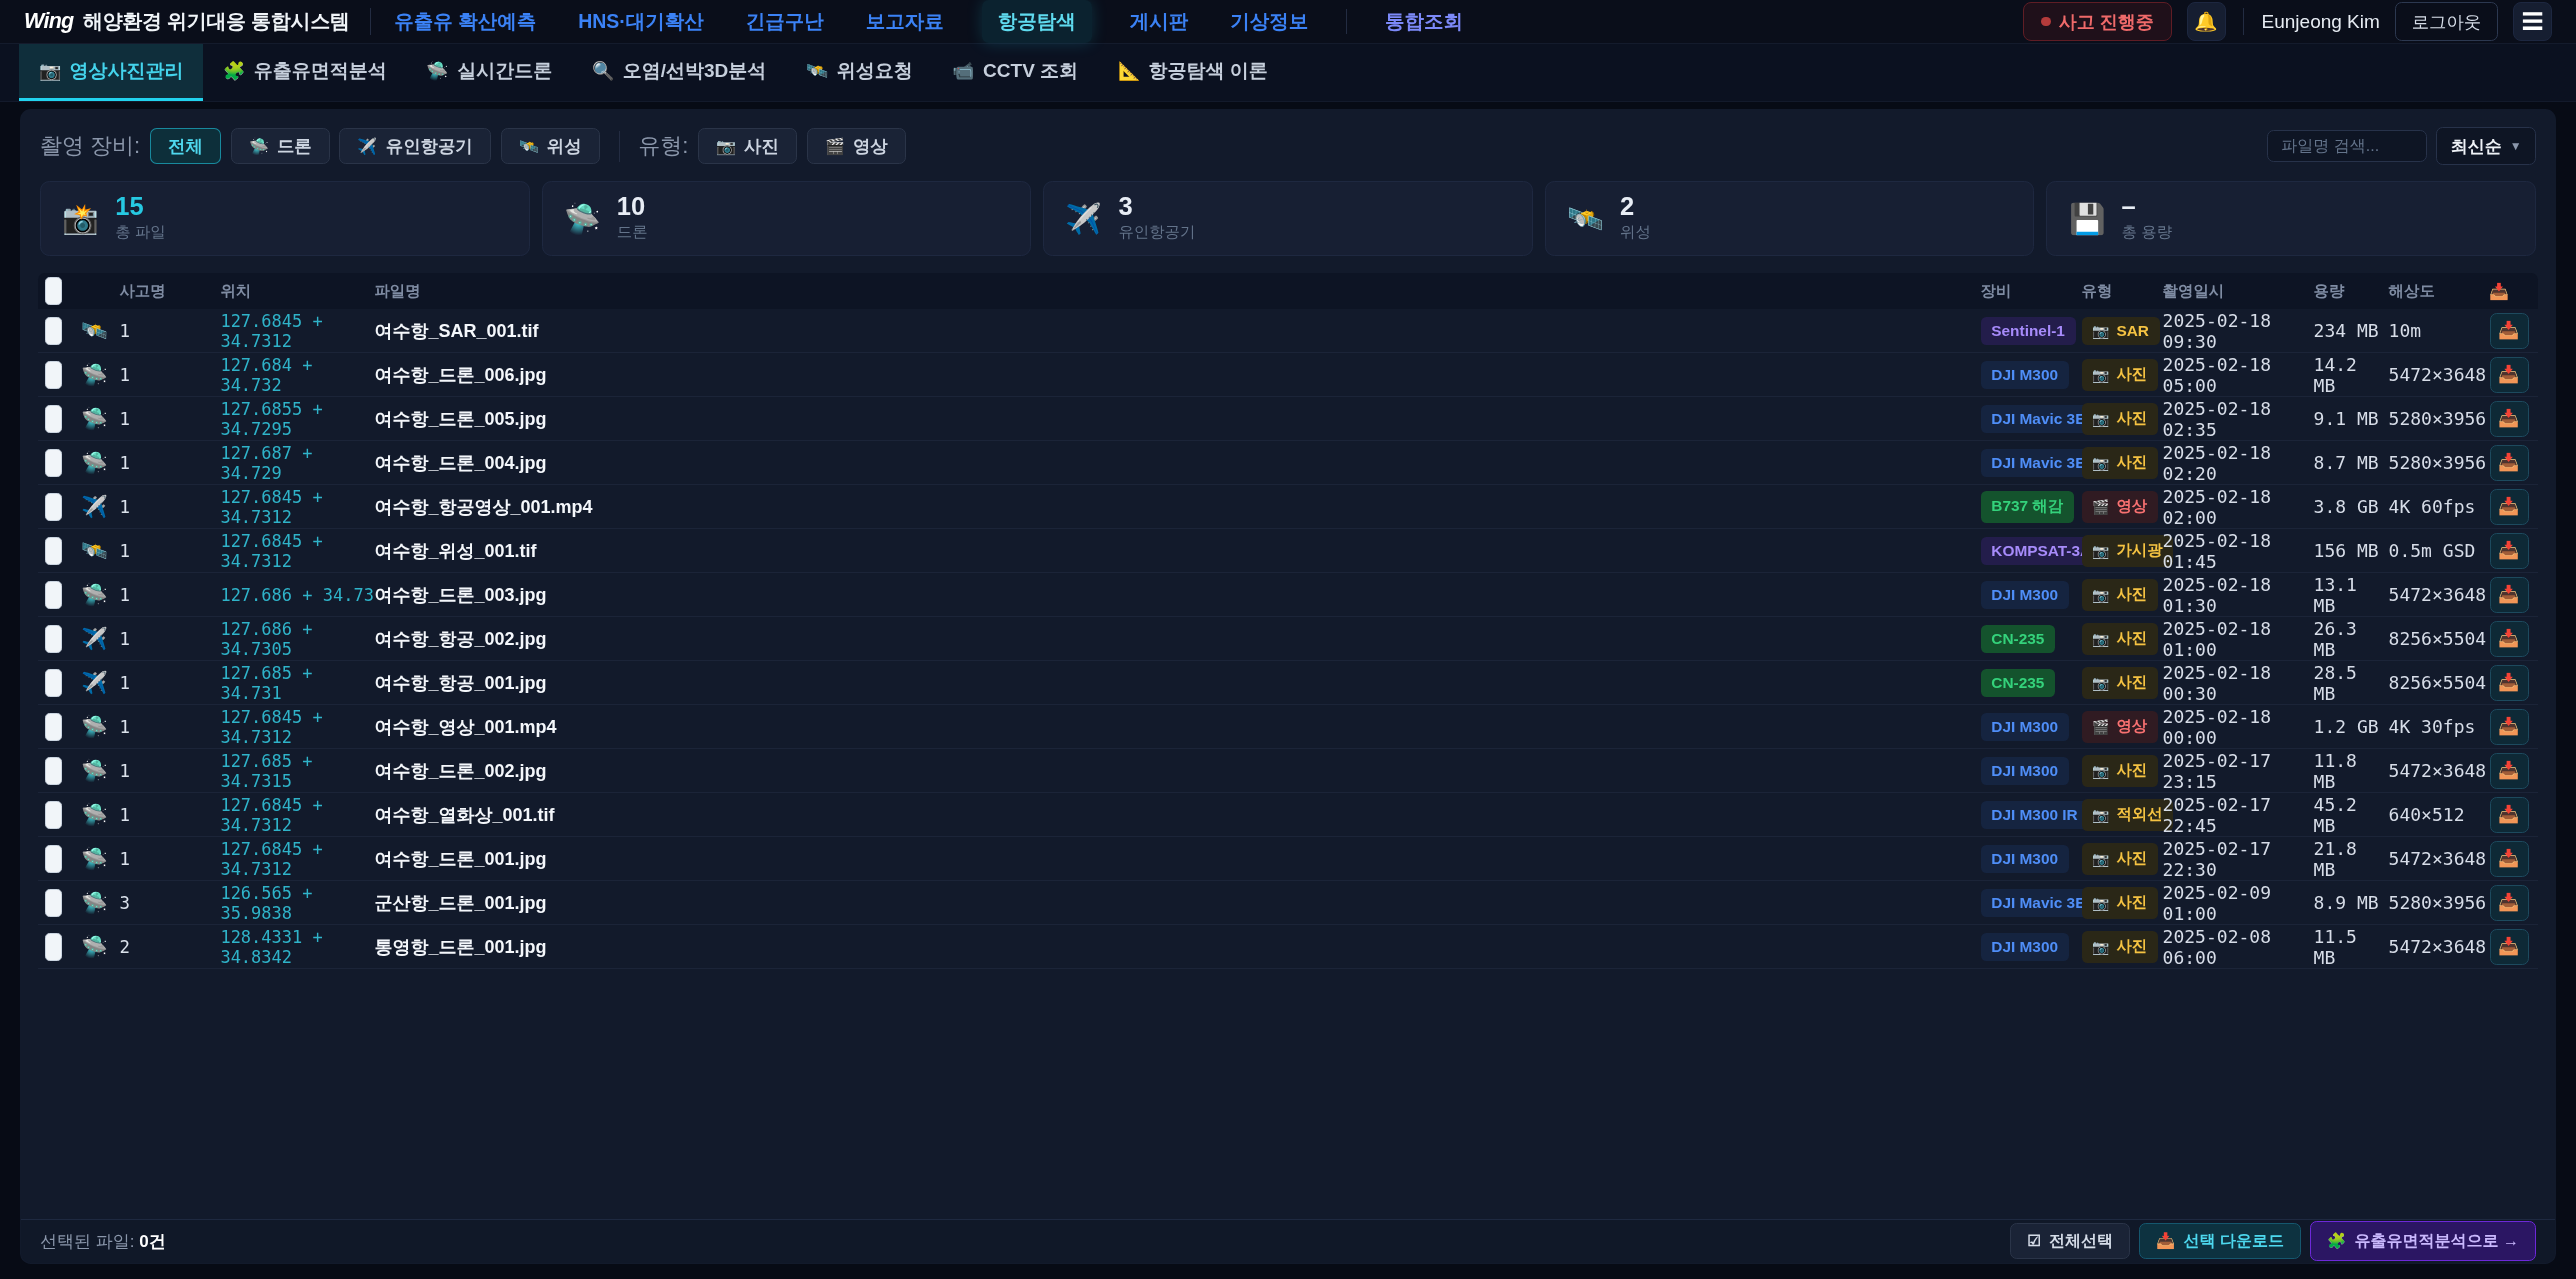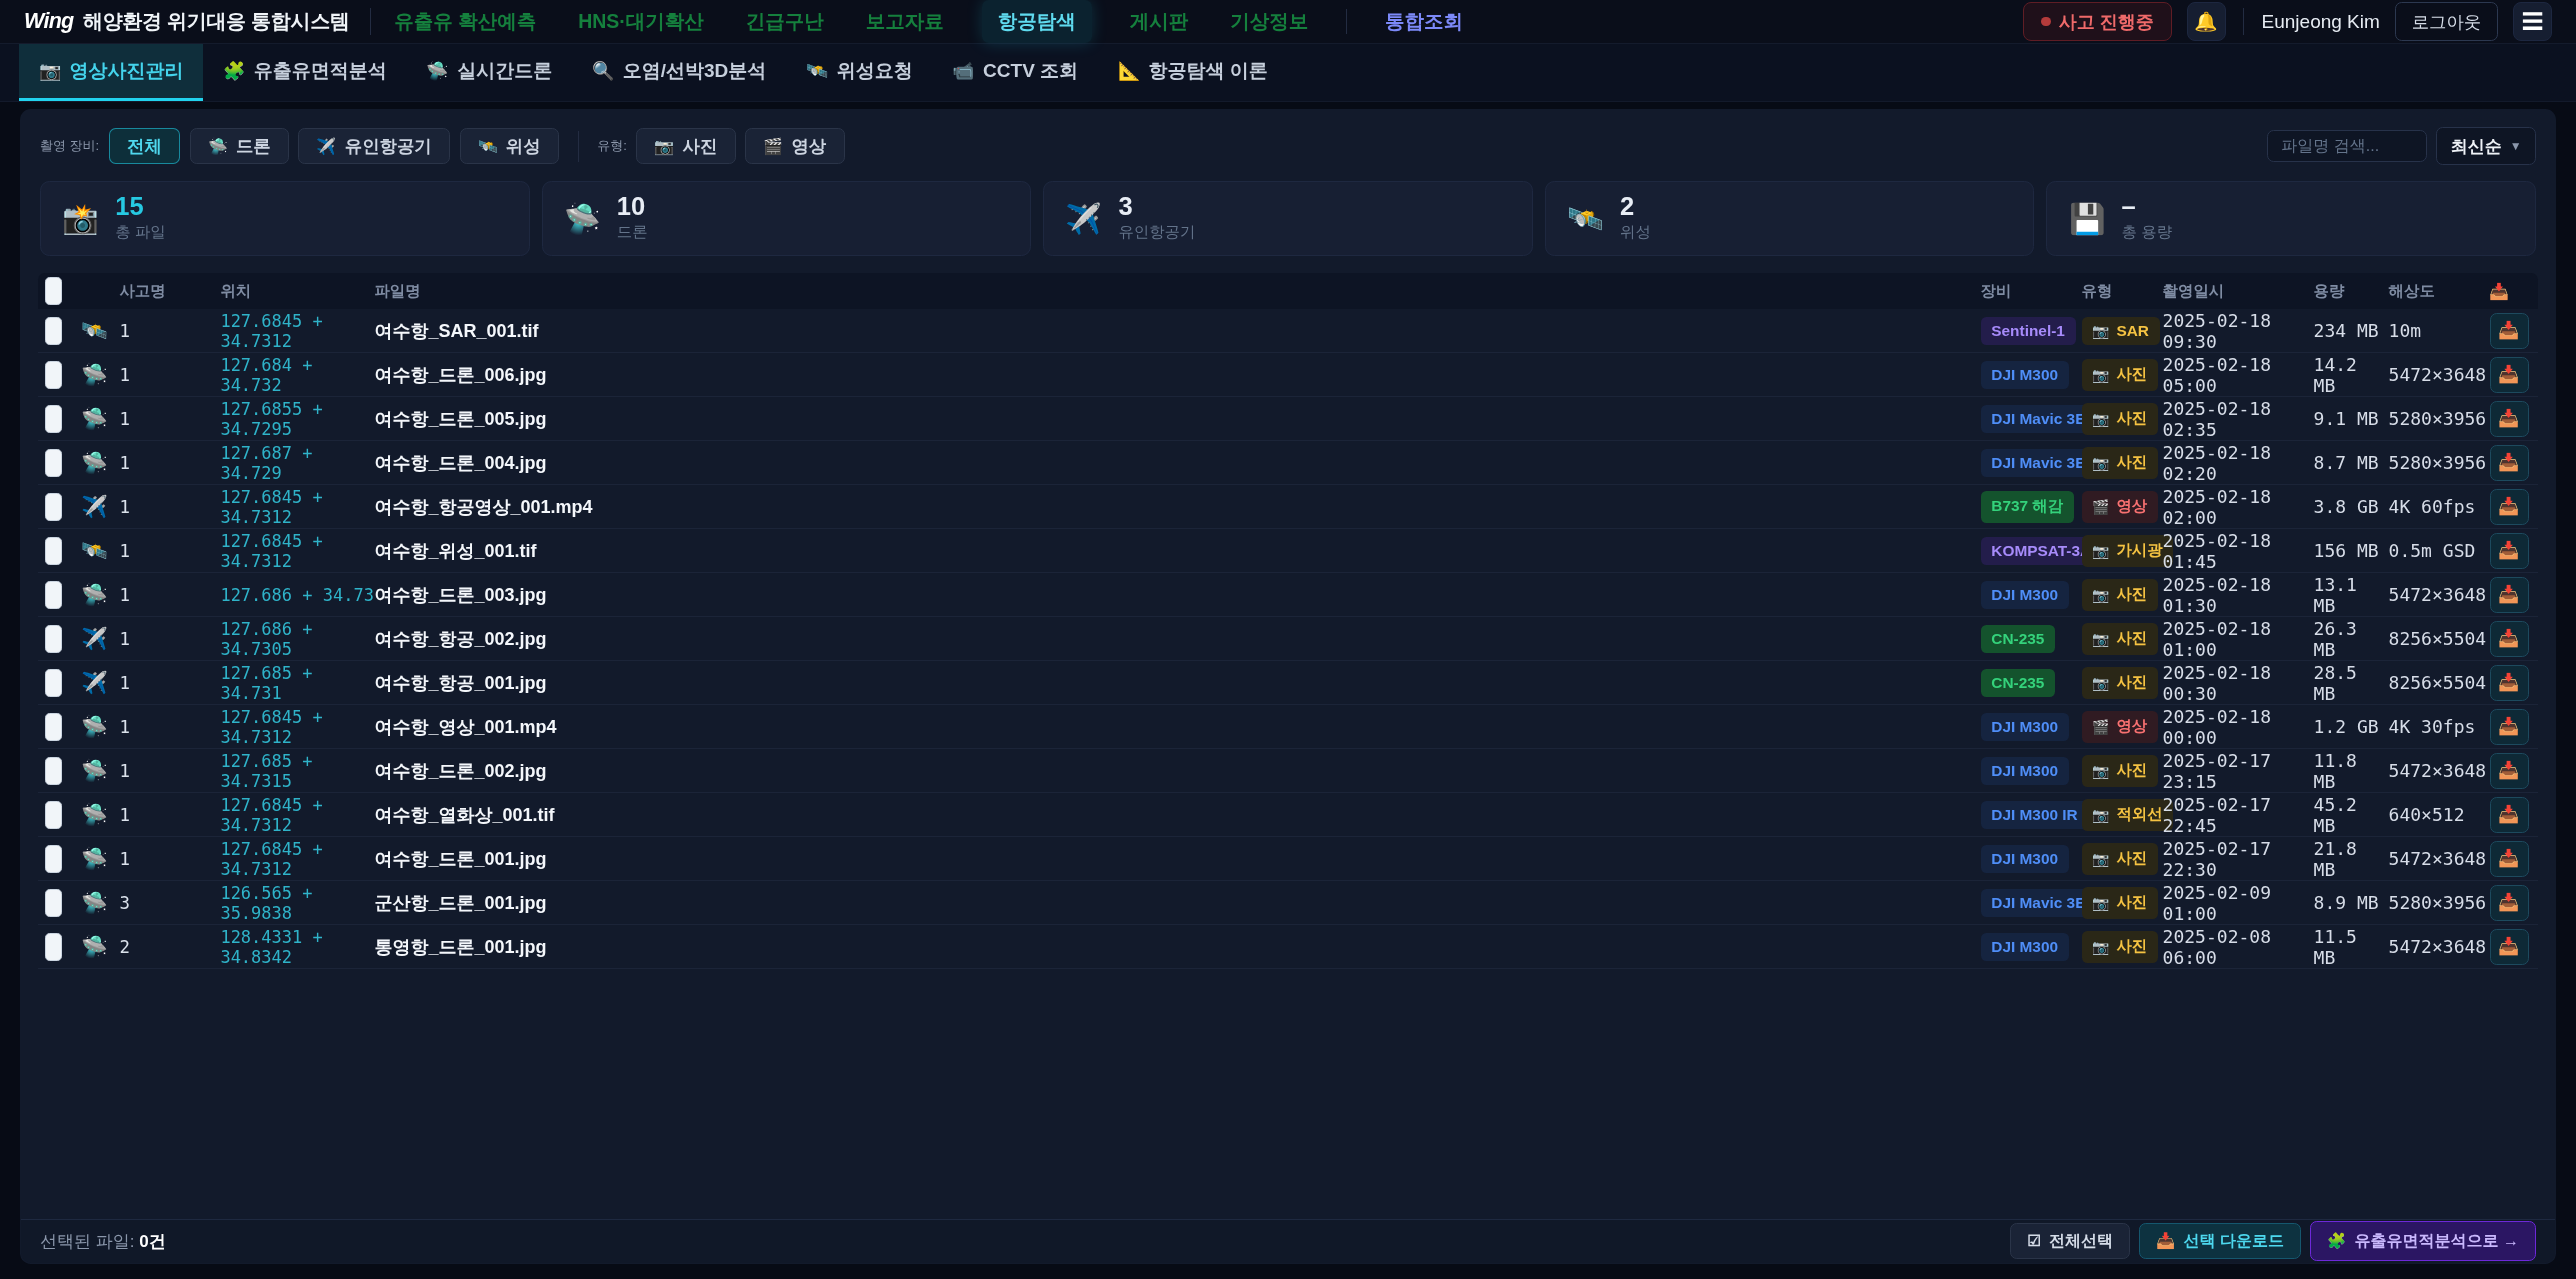--- a/index.html
+++ b/index.html
@@ -17,21 +17,21 @@
   .topbar {
     height:44px; display:flex; align-items:center;
     background:#0a0e1a; padding:0 24px; gap:0;
     border-bottom:0.7px solid #141b2c;
   }
   .brand { display:flex; align-items:center; gap:9.4px; }
   .brand .logo-mark { font-style:italic; font-weight:bold; font-size:21.5px; color:#ffffff; letter-spacing:-0.7px; }
   .brand .brand-title { font-weight:bold; font-size:20px; color:#f1f5f9; letter-spacing:-0.3px; }
   .vdivider { width:0.7px; height:27px; background:#232c42; margin:0 20px; flex:none; }
   .topnav { display:flex; align-items:center; gap:34px; }
-  .topnav .nav-item { font-size:19.5px; font-weight:bold; color:#15803d; cursor:pointer; padding:8px 4px; border-radius:6.7px; white-space:nowrap; }
+  .topnav .nav-item { font-size:19.5px; font-weight:bold; color:#3b82f6; cursor:pointer; padding:8px 4px; border-radius:6.7px; white-space:nowrap; }
   .topnav .nav-item.active {
     color:#5fdbef; background:rgba(34,211,238,0.10);
     box-shadow:0 0 16px rgba(34,211,238,0.18); padding:8px 16px;
   }
   .topnav .nav-item.accent { color:#7c89f8; }
   .topnav .navdiv { width:0.7px; height:25.5px; background:#232c42; }
   .topbar-right { margin-left:auto; display:flex; align-items:center; gap:14.8px; }
   .status-badge {
     display:flex; align-items:center; gap:8px;
     border:0.7px solid #5f1d25; background:rgba(127,29,29,0.18);
@@ -67,21 +67,21 @@
 
   
   .panel {
     margin:6.7px 20px 0; background:#121a2b; border-radius:10.7px;
     height:1155px; display:flex; flex-direction:column;
     border:0.7px solid #18213500;
   }
 
   
   .filter-row { display:flex; align-items:center; padding:17.4px 19px 8px; gap:9.4px; }
-  .filter-label { color:#8b97ab; font-size:13px; white-space:nowrap; }
+  .filter-label { color:#8b97ab; font-size:22px; white-space:nowrap; }
   .chipbtn {
     display:inline-flex; align-items:center; gap:8px; height:36px;
     padding:0 17.4px; border-radius:6.7px; border:0.7px solid #2a3448;
     background:#1a2336; color:#cdd5e1; font-size:17.4px; font-weight:bold;
     cursor:pointer; white-space:nowrap; font-family:inherit;
   }
   .chipbtn .icon { font-size:16px; }
   .chipbtn.active { background:#0d2f3a; border-color:rgba(34,211,238,0.55); color:#4fd8ee; }
   .filter-div { width:0.7px; height:31px; background:#232c42; margin:0 9.4px; }
   .filter-spacer { flex:1; }

